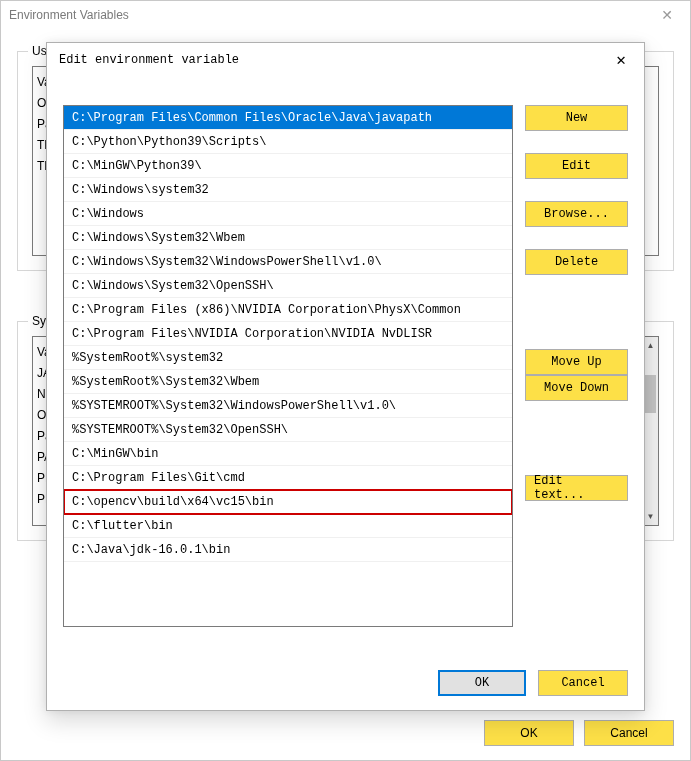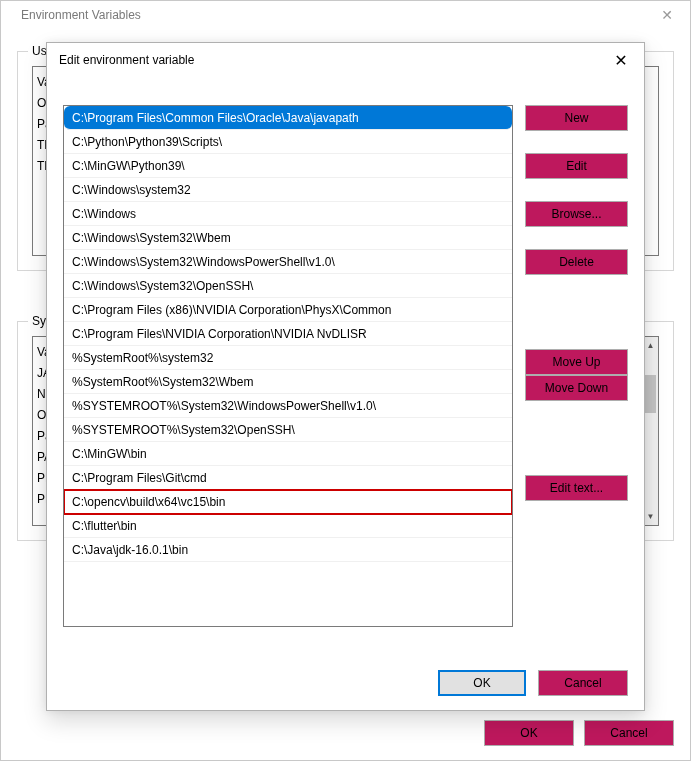--- a/index.html
+++ b/index.html
@@ -20,21 +20,21 @@
     left: 0; top: 0;
     width: 691px; height: 761px;
     border: 1px solid #c8c8c8;
     background: #fff;
   }
   .outer-titlebar {
     display: flex;
     align-items: center;
     justify-content: space-between;
     height: 28px;
-    padding: 0 0 0 20px;
+    padding: 0 0 0 8px;
     font-size: 12px;
     color: #7a7a7a;
   }
   .outer-close {
     width: 46px; height: 28px;
     display: flex; align-items: center; justify-content: center;
     font-size: 14px; color: #999;
     cursor: pointer;
   }
   .outer-body {
@@ -65,35 +65,36 @@
   .col-label { font-size: 12px; }
   .outer-buttons {
     position: absolute;
     right: 16px; bottom: 14px;
     display: flex; gap: 10px;
   }
   .btn {
     min-width: 90px;
     height: 26px;
     border: 1px solid #adadad;
-    background: #be185d;
+    background: #fde047;
     font-size: 12px;
     cursor: pointer;
     display: flex; align-items: center; justify-content: center;
     padding: 0 8px;
   }
   .btn.highlight { border: 2px solid #0078d7; background:#e1e1e1; min-width:88px; height:26px;}
   
   .dialog {
     position: absolute;
     left: 46px; top: 42px;
     width: 599px; height: 669px;
     background: #fff;
     border: 1px solid #b0b0b0;
     box-shadow: 0 10px 22px rgba(0,0,0,.15), 0 0 8px rgba(0,0,0,.07);
+    font-family: Liberation Mono, monospace;
   }
   .dialog-titlebar {
     display: flex; align-items: center; justify-content: space-between;
     height: 34px;
     padding: 0 0 0 12px;
     font-size: 12px;
     color: #000;
   }
   .dialog-close {
     width: 46px; height: 34px;
@@ -121,34 +122,33 @@
     display: flex; align-items: center;
     font-size: 12px;
     cursor: default;
     border-bottom: 1px solid #f0f0f0;
     white-space: nowrap;
     overflow: hidden;
   }
   .path-item.selected {
     background: #0078d7;
     color: #fff;
-    border-radius: 6px;
   }
   .path-item.boxed {
     outline: 2px solid #cc0000;
     outline-offset: -1px;
     border-bottom: none;
   }
   .side-buttons {
     display: flex; flex-direction: column; gap: 22px;
     width: 103px;
   }
   .side-buttons .group1 { display:flex; flex-direction:column; gap:22px; }
   .side-buttons .group2 { display:flex; flex-direction:column; margin-top:52px; }
-  .side-buttons .group3 { margin-top:52px;text-align:right; }
+  .side-buttons .group3 { margin-top:52px; }
   .dialog-buttons {
     position: absolute;
     right: 16px; bottom: 14px;
     display: flex; gap: 12px;
   }
   .vscroll {
     position:absolute;
     right:0;top:0;bottom:0;width:17px;
     background:#f0f0f0;
     border-left:1px solid #e3e3e3;

